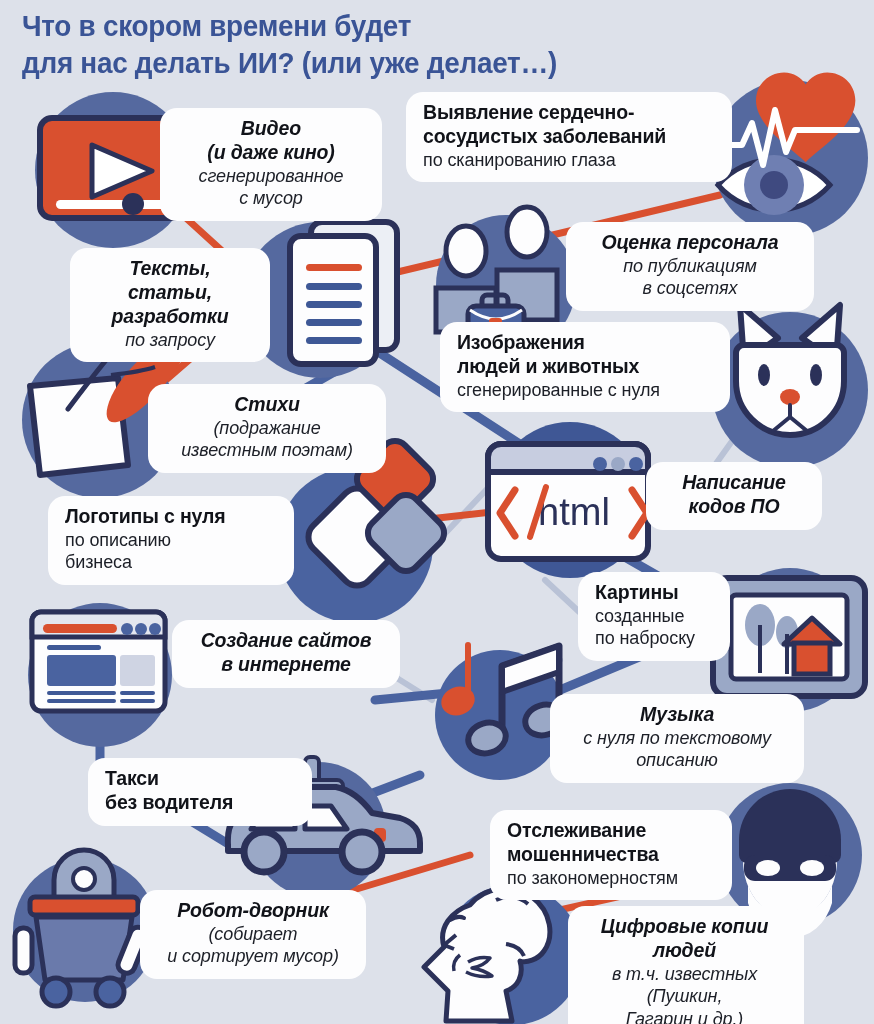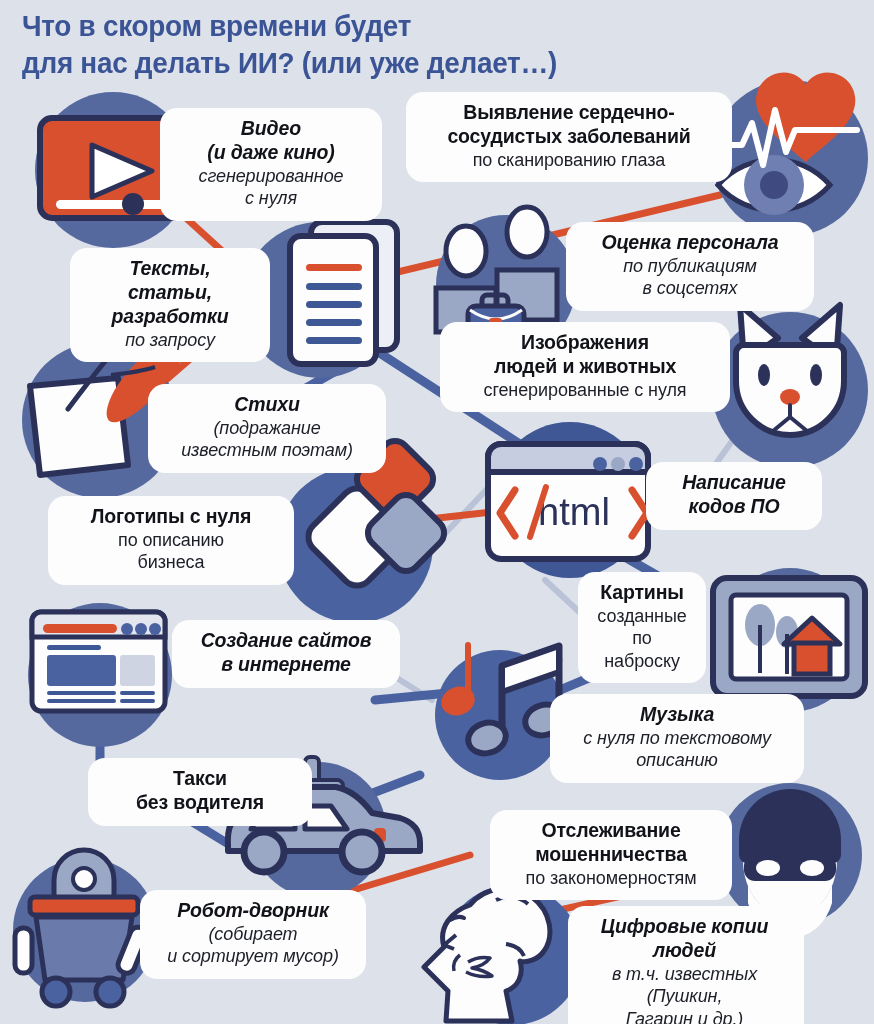--- a/index.html
+++ b/index.html
@@ -45,21 +45,21 @@
     display: block;
   }
   .card .sub {
     font-size: 18px;
     line-height: 1.25;
     letter-spacing: -0.1px;
     color: #1c1f27;
     white-space: pre-line;
     display: block;
   }
-  .card.c { text-align: center; }
+  .card.c { text-align: left; }
   .card.l { text-align: center; font-style: italic; }
 </style>
 </head>
 <body style="background: rgb(221, 225, 234);">
 
 <div id="stage">
 
   <div class="title"><span>Что в скором времени будет</span>
 <span>для нас делать ИИ? (или уже делает…)</span></div>
 
@@ -267,21 +267,21 @@
       <path d="M496 900 q18 -8 32 4" fill="none" stroke="#2b3159" stroke-width="4"></path>
       <path d="M506 944 q14 2 18 12" fill="none" stroke="#2b3159" stroke-width="4"></path>
     </g>
 
   </svg>
 
   <div class="card l" style="left:160px; top:108px; width:222px;">
     <span class="hl">Видео
 (и даже кино)</span>
     <span class="sub">сгенерированное
-с нуля</span>
+с мусор</span>
   </div>
 
   <div class="card c" style="left:406px; top:92px; width:326px;">
     <span class="hl">Выявление сердечно-
 сосудистых заболеваний</span>
     <span class="sub">по сканированию глаза</span>
   </div>
 
   <div class="card l" style="left:70px; top:248px; width:200px;">
     <span class="hl">Тексты, статьи,
@@ -311,21 +311,21 @@
     <span class="hl">Логотипы с нуля</span>
     <span class="sub">по описанию
 бизнеса</span>
   </div>
 
   <div class="card l" style="left:646px; top:462px; width:176px;">
     <span class="hl">Написание
 кодов ПО</span>
   </div>
 
-  <div class="card c" style="left:578px; top:572px; width:128px;">
+  <div class="card c" style="left:578px; top:572px; width:152px;border-radius:19px;">
     <span class="hl">Картины</span>
     <span class="sub">созданные
 по наброску</span>
   </div>
 
   <div class="card l" style="left:172px; top:620px; width:228px;">
     <span class="hl">Создание сайтов
 в интернете</span>
   </div>
 

